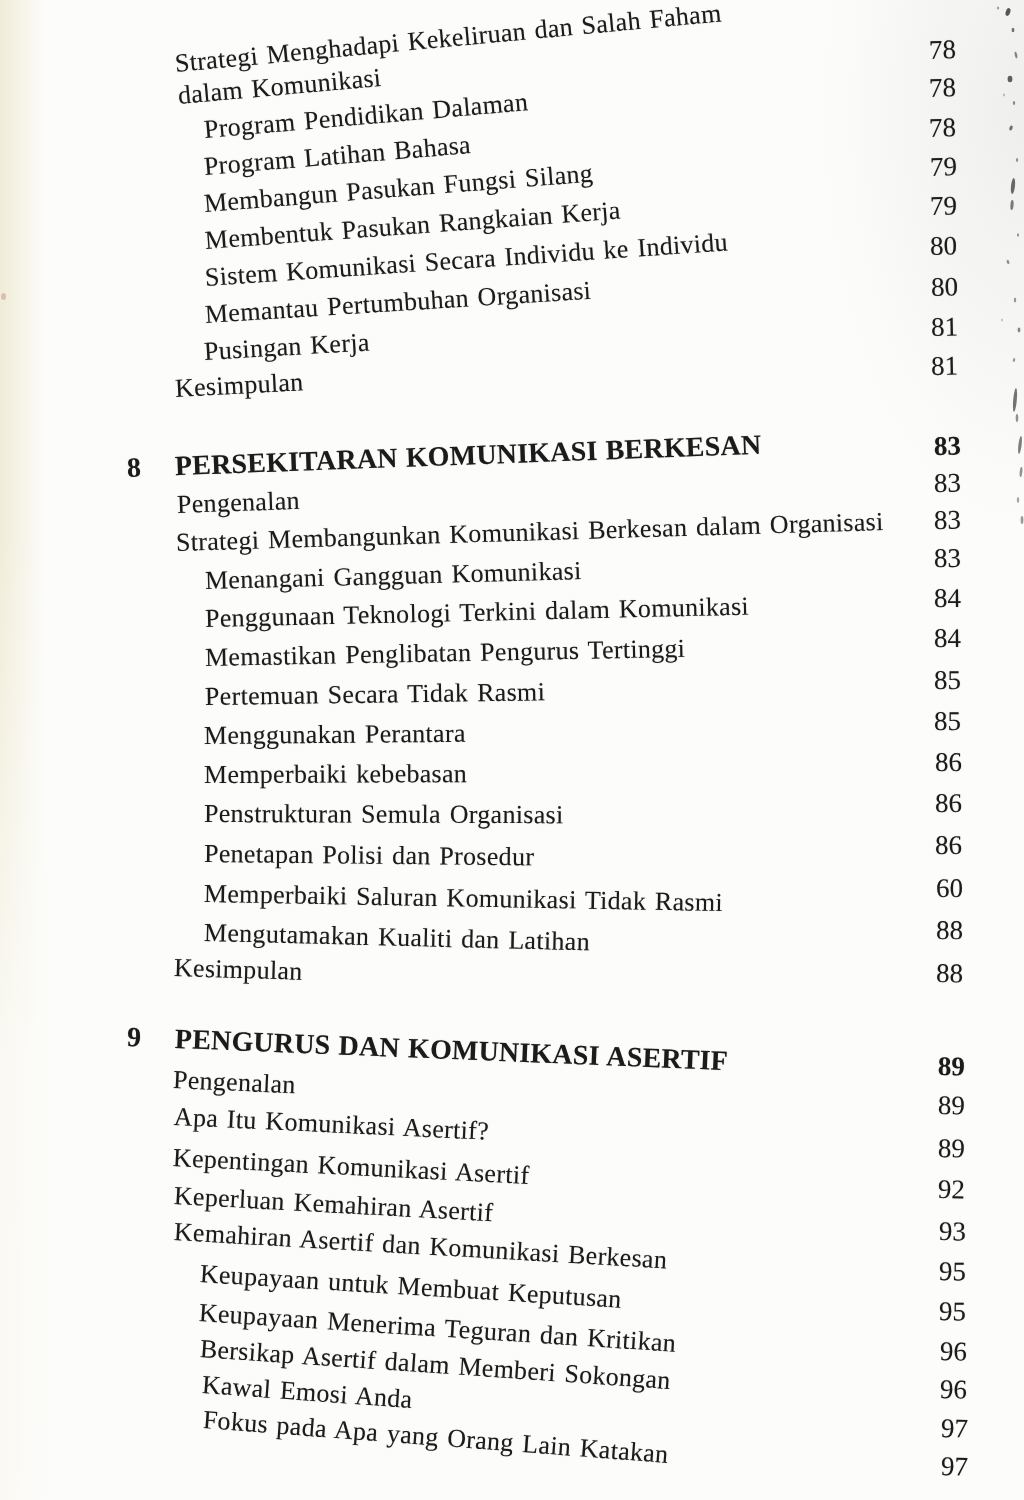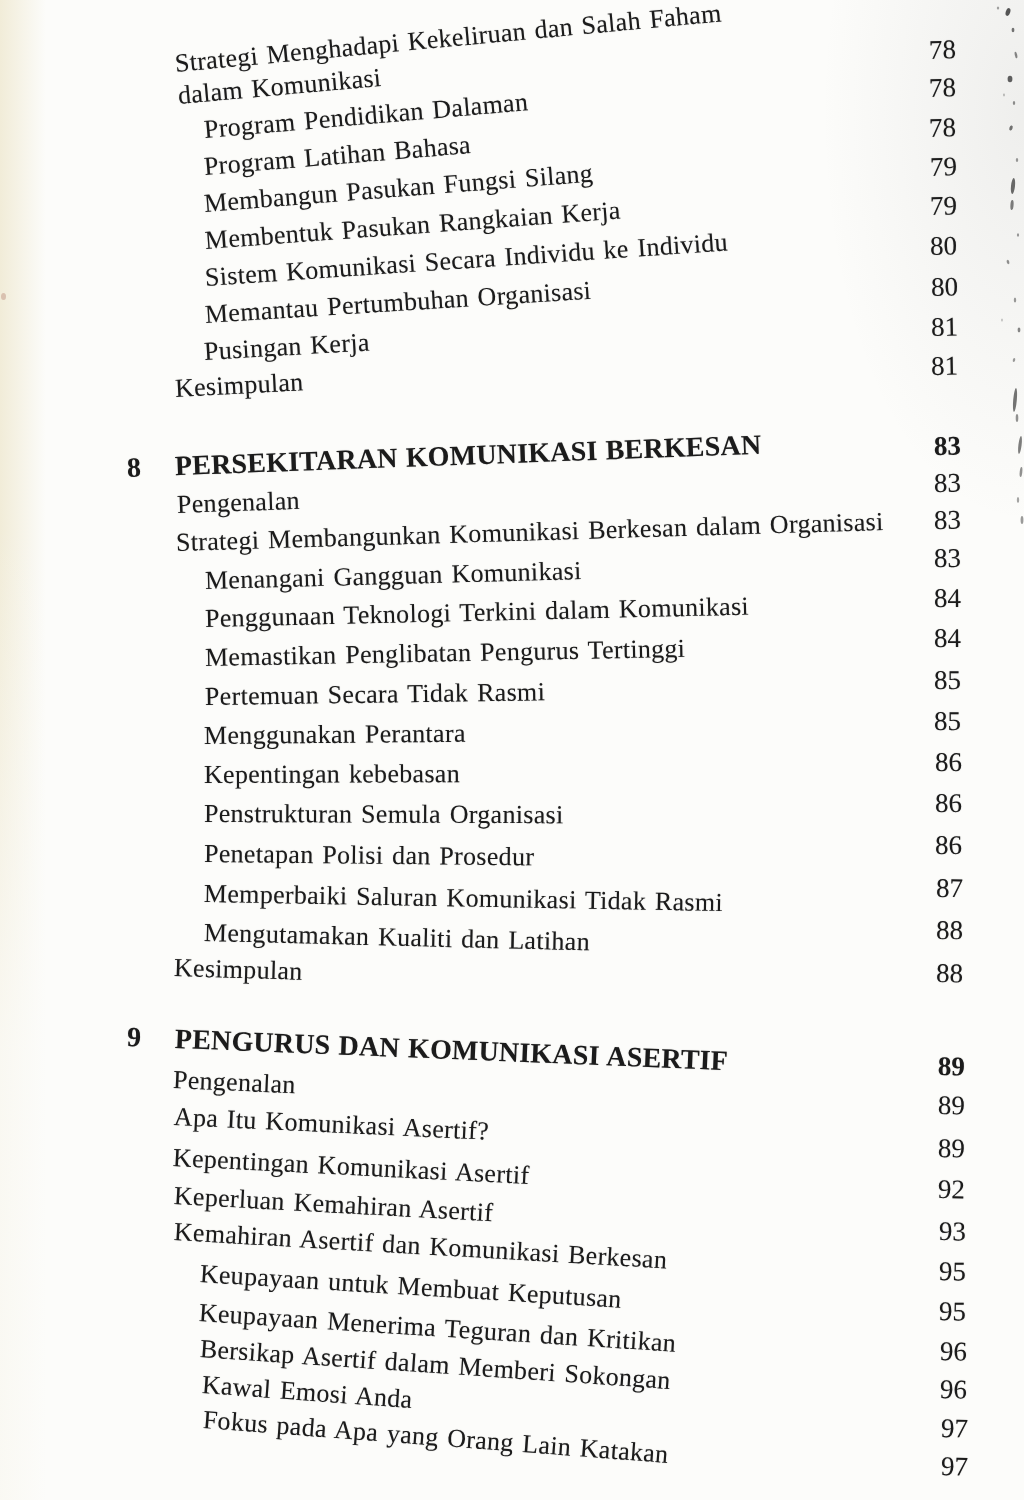--- a/index.html
+++ b/index.html
@@ -132,35 +132,35 @@
       <div class="pagenum" style="left: 934px; top: 622px; transform: rotate(-0.385deg);">84</div>
       <div class="toc-row" style="left: 205px; top: 680px; transform: rotate(-0.8deg);">
         <span>Pertemuan Secara Tidak Rasmi</span>
       </div>
       <div class="pagenum" style="left: 934px; top: 664px; transform: rotate(-0.28deg);">85</div>
       <div class="toc-row" style="left: 204px; top: 719px; transform: rotate(-0.5deg);">
         <span>Menggunakan Perantara</span>
       </div>
       <div class="pagenum" style="left: 934px; top: 705px; transform: rotate(-0.175deg);">85</div>
       <div class="toc-row" style="left: 204px; top: 758px; transform: rotate(-0.2deg);">
-        <span>Kepentingan kebebasan</span>
+        <span>Memperbaiki kebebasan</span>
       </div>
       <div class="pagenum" style="left: 935px; top: 746px; transform: rotate(-0.0699999deg);">86</div>
       <div class="toc-row" style="left: 204px; top: 797px; transform: rotate(0.2deg);">
         <span>Penstrukturan Semula Organisasi</span>
       </div>
       <div class="pagenum" style="left: 935px; top: 787px; transform: rotate(0.0699999deg);">86</div>
       <div class="toc-row" style="left: 204px; top: 837px; transform: rotate(0.6deg);">
         <span>Penetapan Polisi dan Prosedur</span>
       </div>
       <div class="pagenum" style="left: 935px; top: 829px; transform: rotate(0.21deg);">86</div>
       <div class="toc-row" style="left: 204px; top: 877px; transform: rotate(1deg);">
         <span>Memperbaiki Saluran Komunikasi Tidak Rasmi</span>
       </div>
-      <div class="pagenum" style="left: 936px; top: 872px; transform: rotate(0.35deg);">87</div>
+      <div class="pagenum" style="left: 936px; top: 872px; transform: rotate(0.35deg);">60</div>
       <div class="toc-row" style="left: 204px; top: 916px; transform: rotate(1.4deg);">
         <span>Mengutamakan Kualiti dan Latihan</span>
       </div>
       <div class="pagenum" style="left: 936px; top: 914px; transform: rotate(0.49deg);">88</div>
       <div class="toc-row" style="left: 174px; top: 951px; transform: rotate(1.7deg);">
         <span>Kesimpulan</span>
       </div>
       <div class="pagenum" style="left: 936px; top: 957px; transform: rotate(0.595deg);">88</div>
       <div class="toc-row heading" style="left: 127px; top: 1020px; transform: rotate(2.3deg);">
         <span class="chnum">9</span>

